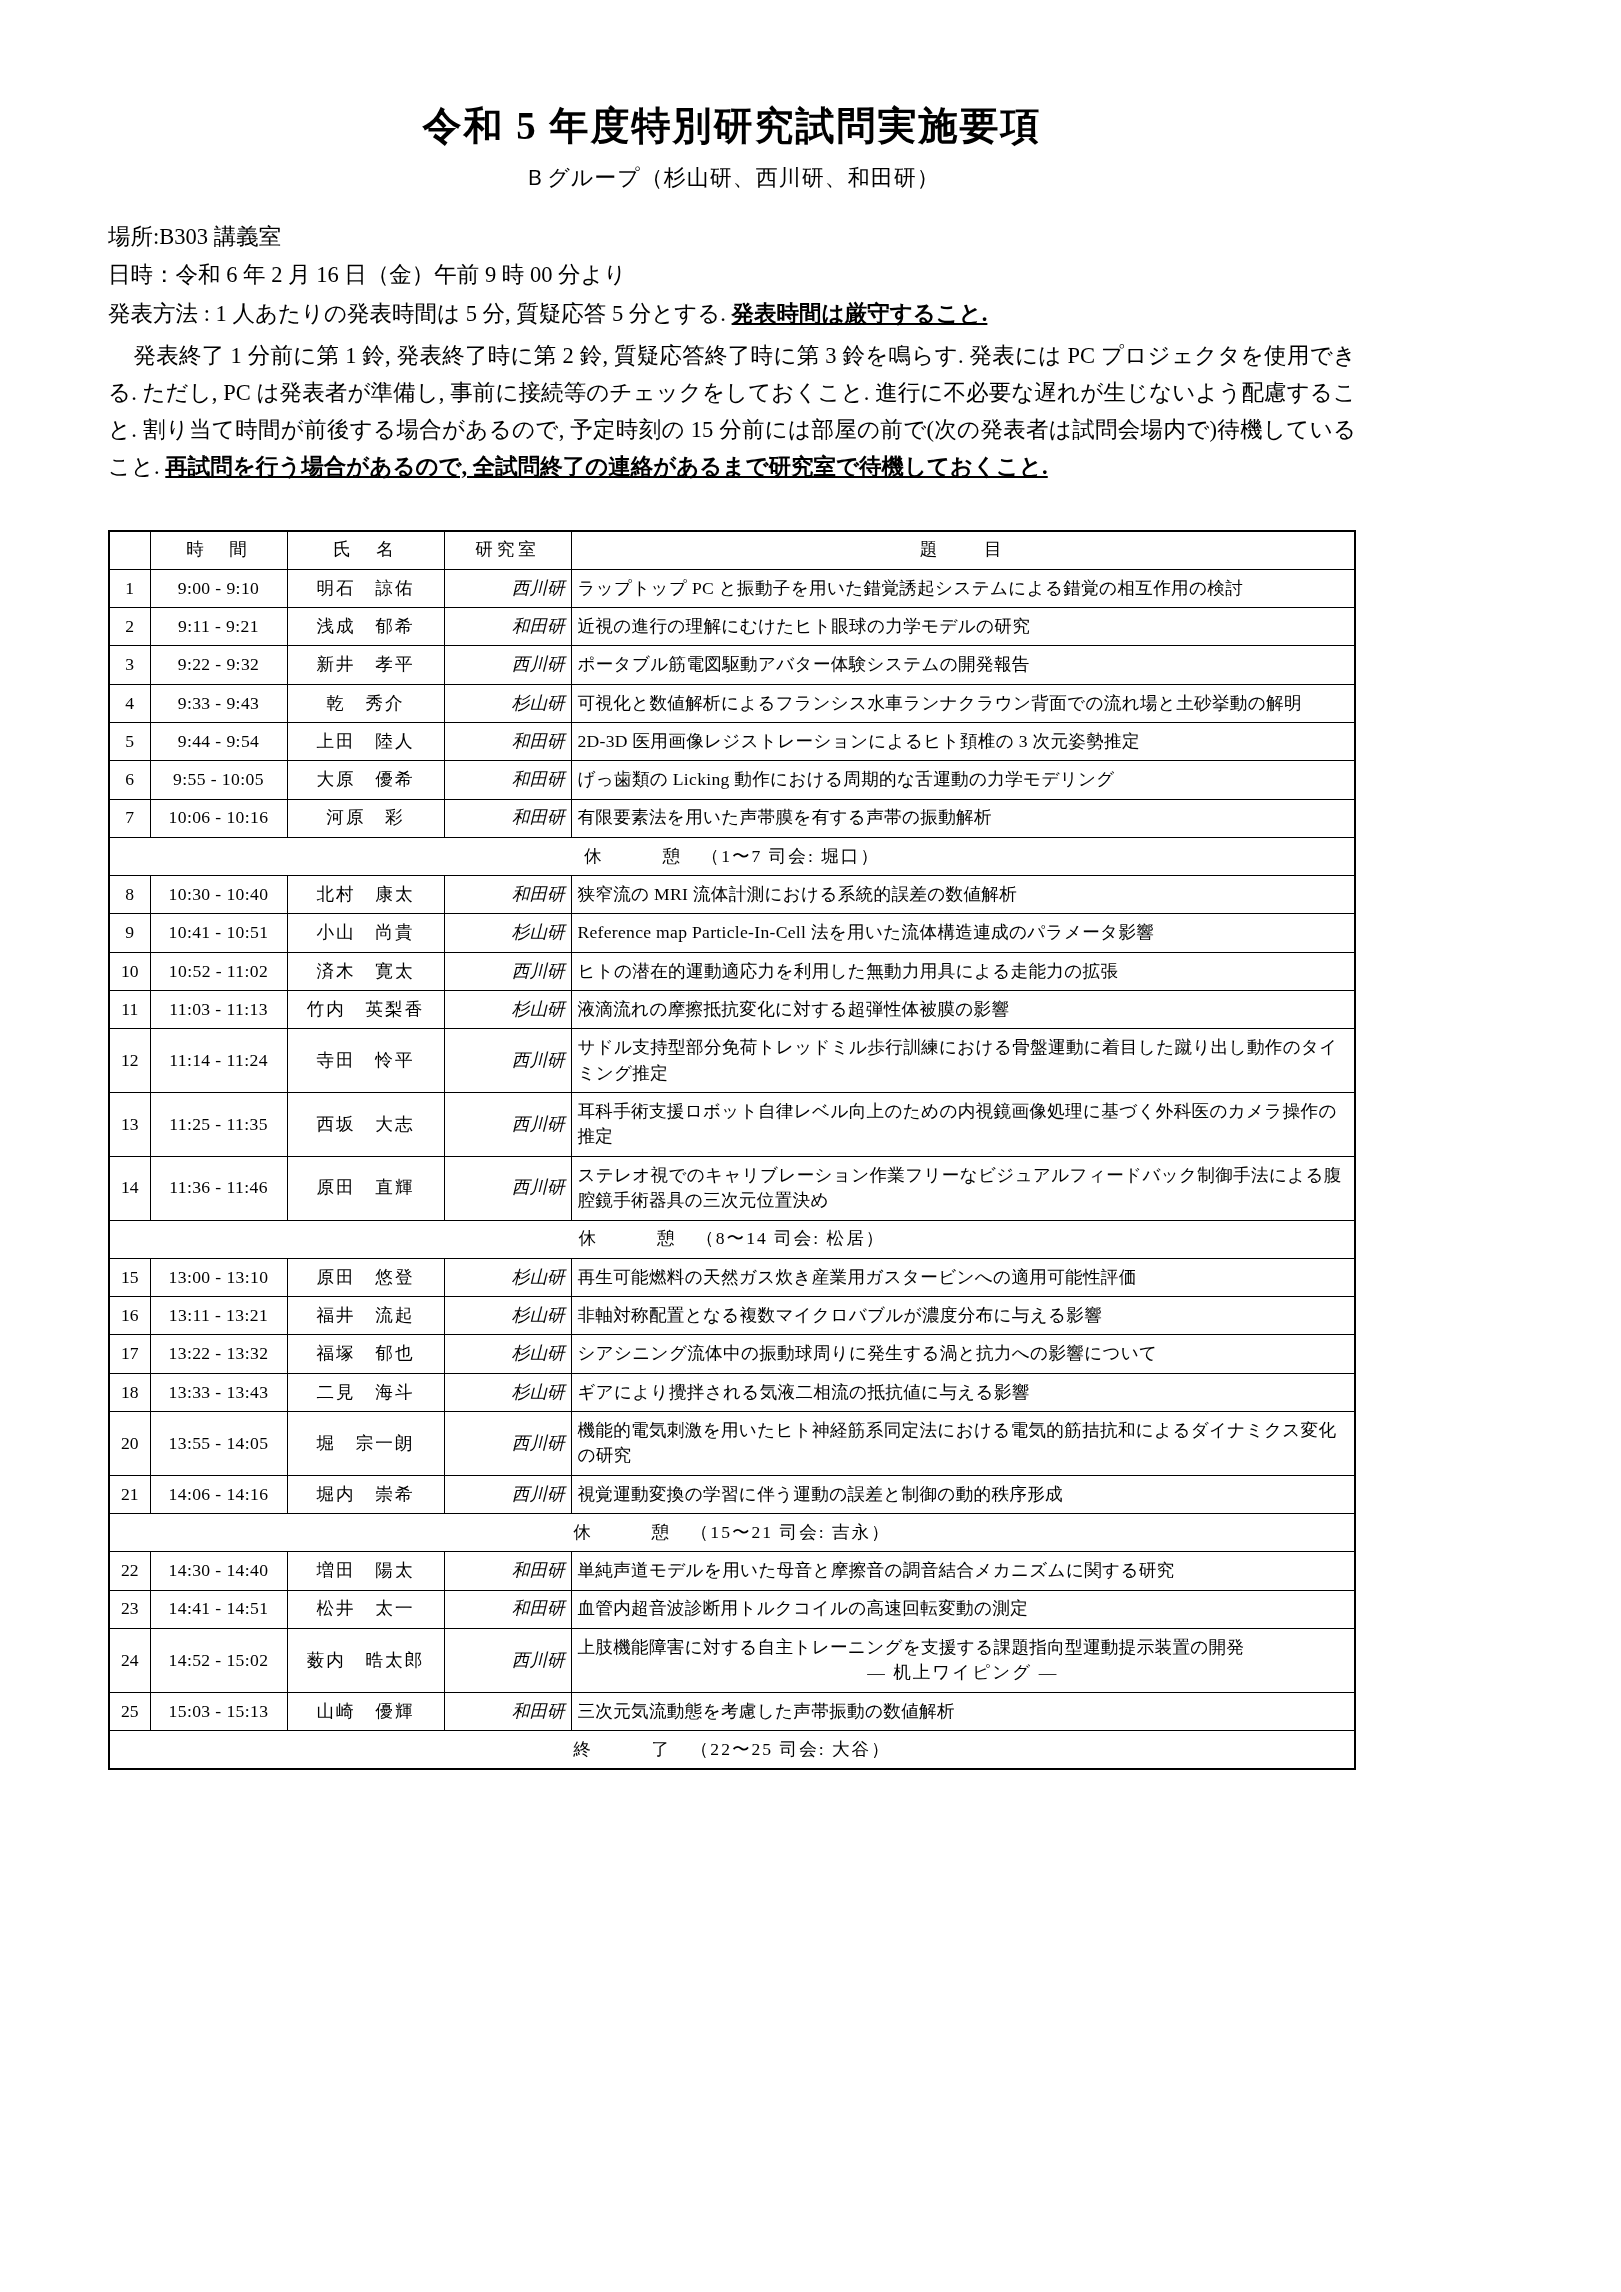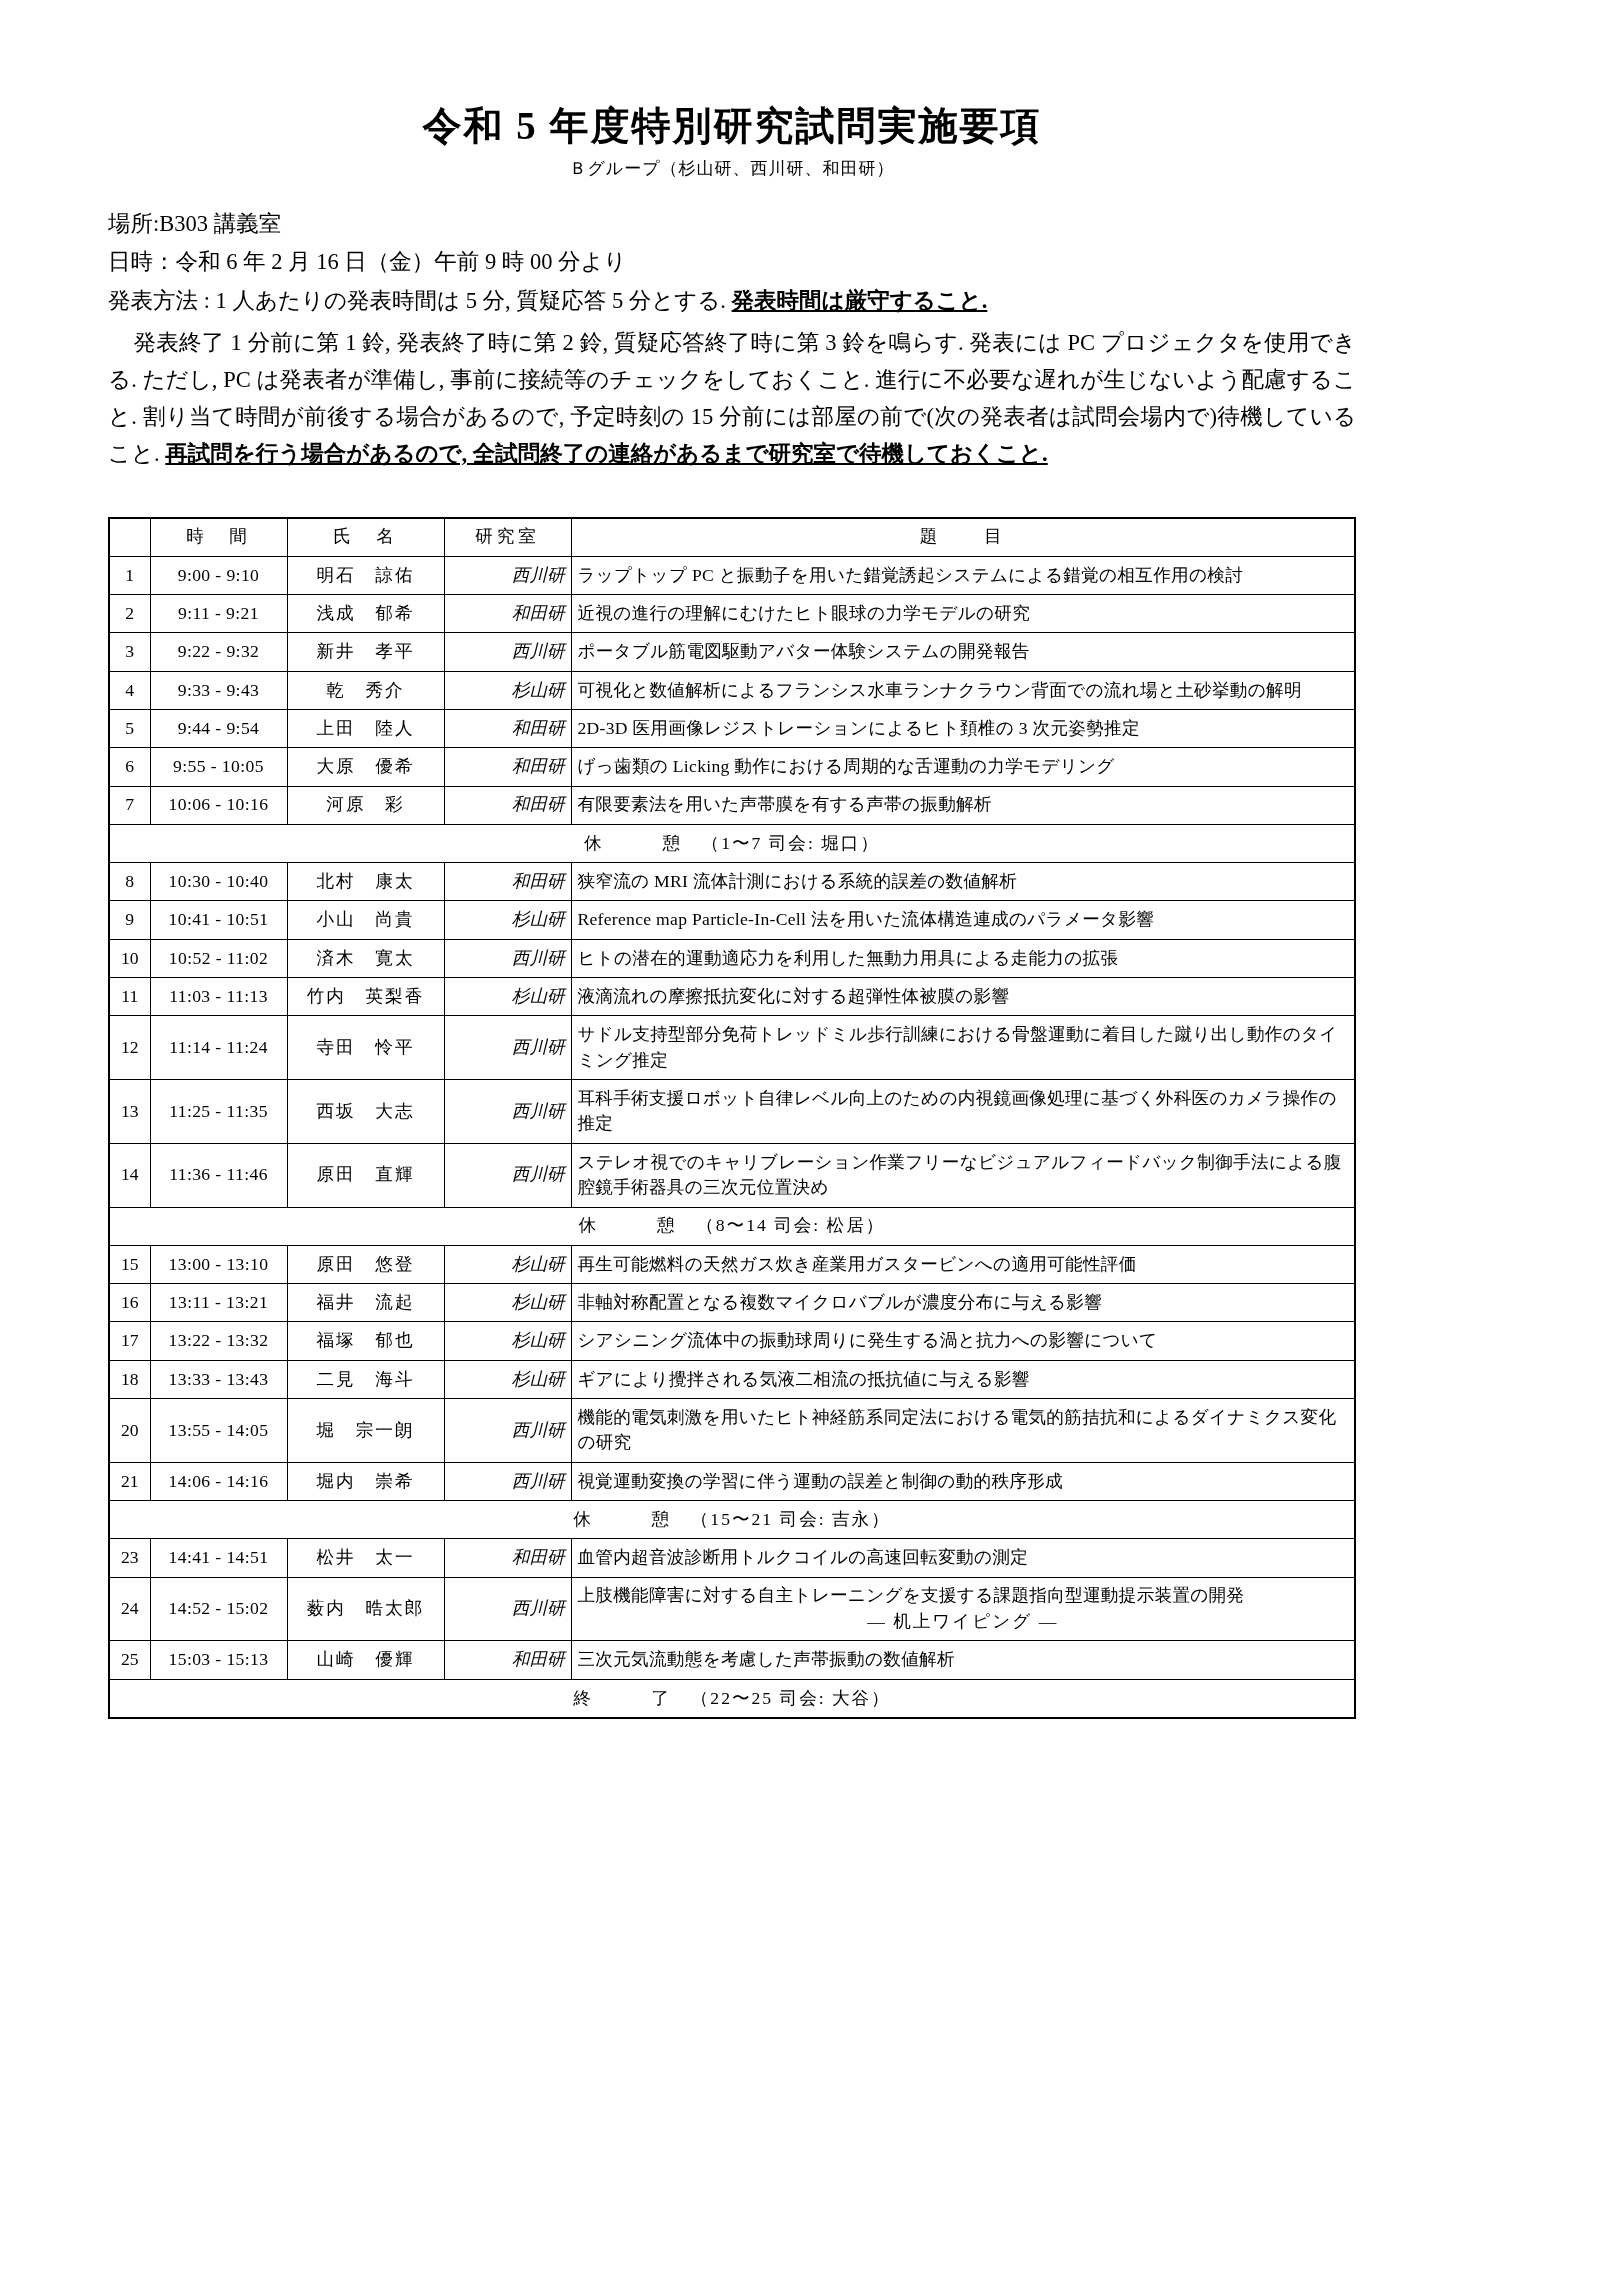--- a/index.html
+++ b/index.html
@@ -23,22 +23,22 @@
   .doc-title {
     text-align: center;
     font-size: 39px;
     font-weight: bold;
     letter-spacing: 2px;
     margin: 17.6px 0 0 0;
     line-height: 1.3;
   }
   .doc-subtitle {
     text-align: center;
-    font-size: 17px;
-    margin: 6px 0 0 0;
+    font-size: 22px;
+    margin: 12px 0 0 0;
     letter-spacing: 1px;
   }
   .meta-block {
     margin-top: 25.5px;
     font-size: 22.5px;
     line-height: 1.62;
   }
   .meta-line {
     margin: 0 0 2px 0;
   }
@@ -280,20 +280,27 @@
           <td class="no">21</td>
           <td class="time">14:06 - 14:16</td>
           <td class="name">堀内　崇希</td>
           <td class="lab">西川研</td>
           <td class="ttl"><span>視覚運動変換の学習に伴う運動の誤差と制御の動的秩序形成</span></td>
         </tr>
         <tr>
           <td class="break-row" colspan="5">休　　　憩　（15〜21 司会: 吉永）</td>
         </tr>
         <tr>
+          <td class="no">22</td>
+          <td class="time">14:30 - 14:40</td>
+          <td class="name">増田　陽太</td>
+          <td class="lab">和田研</td>
+          <td class="ttl"><span>単純声道モデルを用いた母音と摩擦音の調音結合メカニズムに関する研究</span></td>
+        </tr>
+        <tr>
           <td class="no">23</td>
           <td class="time">14:41 - 14:51</td>
           <td class="name">松井　太一</td>
           <td class="lab">和田研</td>
           <td class="ttl"><span>血管内超音波診断用トルクコイルの高速回転変動の測定</span></td>
         </tr>
         <tr>
           <td class="no">24</td>
           <td class="time">14:52 - 15:02</td>
           <td class="name">薮内　晧太郎</td>

